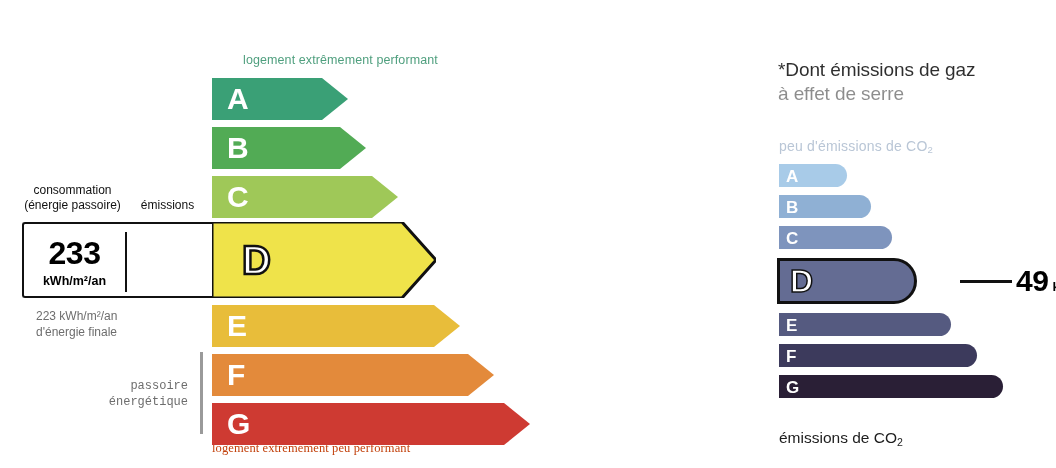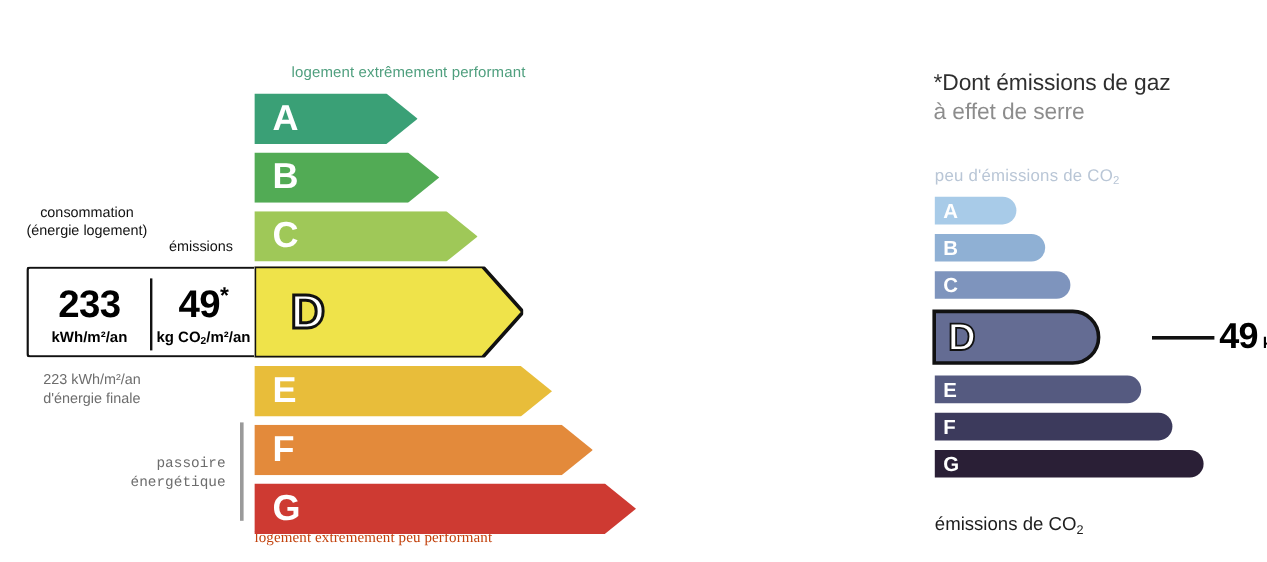--- a/index.html
+++ b/index.html
@@ -62,21 +62,21 @@
   .vunit{
     position:absolute;left:0;right:0;top:50px;text-align:center;
     font-size:12.5px;font-weight:bold;color:#000;
   }
   .vnum .star{font-size:19px;vertical-align:super;font-weight:bold;}
   sub{font-size:.68em;vertical-align:baseline;position:relative;top:.24em;}
 
   .hdr{
     position:absolute;font-size:12px;color:#111;text-align:center;line-height:1.25;
   }
-  #hdr-conso{left:22px;top:170px;width:101px;}
+  #hdr-conso{left:22px;top:183px;width:101px;}
   #hdr-emis{left:123px;top:198px;width:89px;}
 
   #final-energy{
     position:absolute;left:36px;top:308px;
     font-size:12px;color:#6d6d6d;line-height:1.35;
   }
   #passoire{
     position:absolute;left:96px;top:378px;width:92px;
     font-size:12px;color:#6d6d6d;line-height:1.35;text-align:right;font-family:Liberation Mono, monospace;
   }
@@ -183,30 +183,26 @@
 
     <div id="row-d">
       <div id="value-box">
         <div class="divider"></div>
 
         <div class="vcell" style="left:0;width:101px;">
           <div class="vnum">233</div>
           <div class="vunit">kWh/m²/an</div>
         </div>
 
-        <div class="vcell" style="left:101px;width:89px;">
-          <div class="vnum"><span>49</span><span class="star">*</span></div>
-          <div class="vunit"><span>kg CO</span><sub>2</sub><span>/m²/an</span></div>
-        </div>
       </div>
     </div>
 
     <div class="hdr" id="hdr-conso">
       <div>consommation</div>
-      <div>(énergie logement)</div>
+      <div>(énergie passoire)</div>
     </div>
     <div class="hdr" id="hdr-emis">émissions</div>
 
     <div id="final-energy">
       <div>223 kWh/m²/an</div>
       <div>d'énergie finale</div>
     </div>
 
     <div id="passoire-line"></div>
     <div id="passoire">

